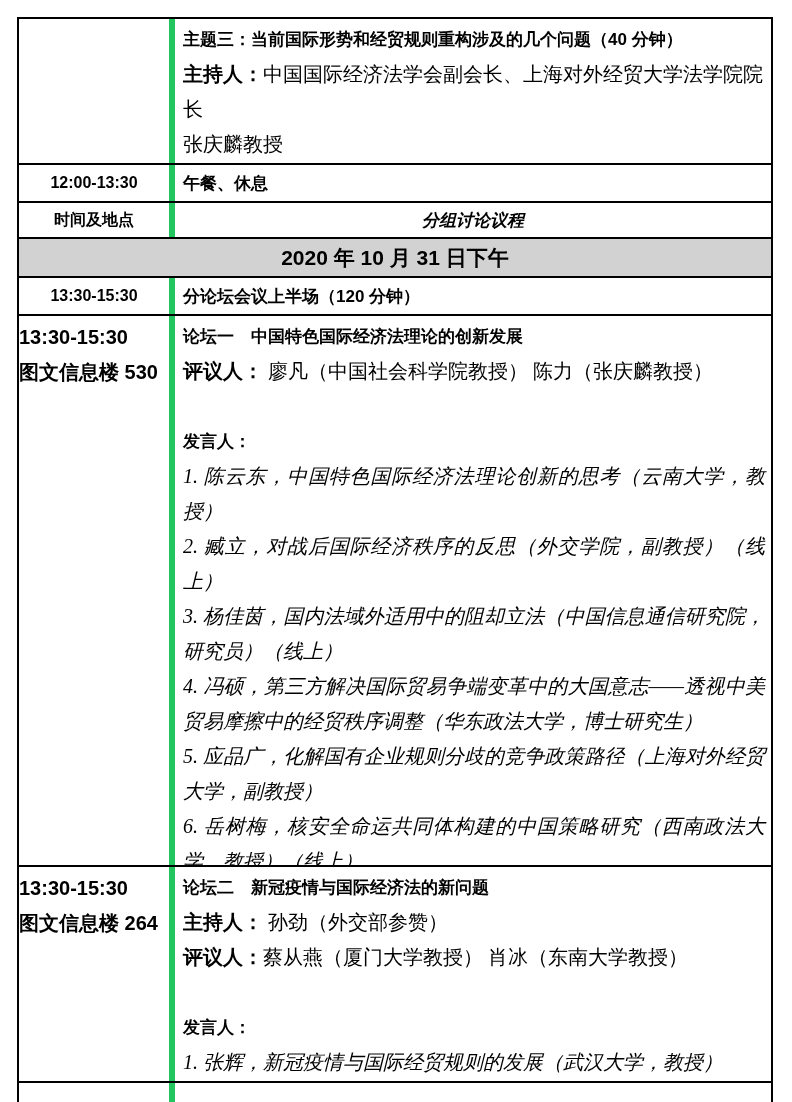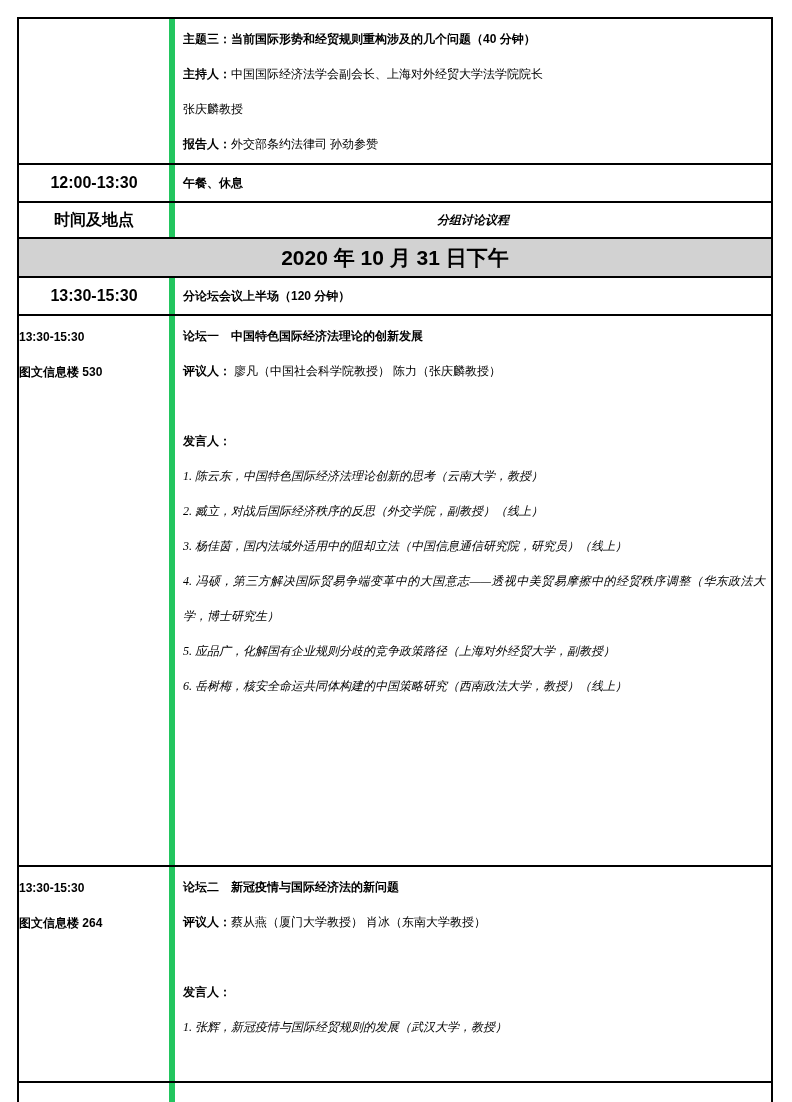--- a/index.html
+++ b/index.html
@@ -20,23 +20,23 @@
     text-align:center;font-family:"Liberation Sans","DejaVu Sans",sans-serif;
     font-weight:bold;font-size:16px;
   }
   .cell-l.vcenter{display:flex;align-items:center;justify-content:center;}
   .cell-l.top2{display:block;padding-top:4px;}
   .cell-l .line{line-height:35px;}
   .cell-r{flex:1;box-sizing:border-box;padding:0 6px 0 8px;min-width:0;}
   .cell-r.vcenter{display:flex;align-items:center;}
   .cell-r.hcenter{display:flex;align-items:center;justify-content:center;padding:0;font-style:italic;}
   .cell-r.block{display:block;padding-top:3px;}
-  .line{margin:0;line-height:35px;font-size:12px;text-align:justify;}
+  .line{margin:0;line-height:35px;font-size:20px;text-align:justify;}
   .line.single{text-align:left;}
-  .boldtitle{font-family:"Liberation Sans","DejaVu Sans",sans-serif;font-weight:bold;font-size:12px;text-align:left;}
+  .boldtitle{font-family:"Liberation Sans","DejaVu Sans",sans-serif;font-weight:bold;font-size:17px;text-align:left;}
   .lbl{font-family:"Liberation Sans","DejaVu Sans",sans-serif;font-weight:bold;}
   .kaiti{font-style:italic;}
   .spacer{height:35px;}
   .banner{
     background:#d2d2d2;display:flex;align-items:center;justify-content:center;
     font-family:"Liberation Sans","DejaVu Sans",sans-serif;font-weight:bold;font-size:21px;
   }
   
   .r-session3{height:146px;}
   .r-lunch{height:38px;}
@@ -107,20 +107,21 @@
       </div>
     </div>
 
     <div class="row r-forum2">
       <div class="cell-l top2">
         <div class="line">13:30-15:30</div>
         <div class="line">图文信息楼 264</div>
       </div>
       <div class="cell-r block">
         <p class="line boldtitle">论坛二　新冠疫情与国际经济法的新问题</p>
+        <p class="line single"><span class="lbl">主持人：</span><span> 孙劲（外交部参赞）</span></p>
         <p class="line single"><span class="lbl">评议人：</span><span>蔡从燕（厦门大学教授） 肖冰（东南大学教授）</span></p>
         <div class="spacer"></div>
         <p class="line boldtitle">发言人：</p>
         <p class="line kaiti">1. 张辉，新冠疫情与国际经贸规则的发展（武汉大学，教授）</p>
       </div>
     </div>
 
     <div class="row r-partial partial">
       <div class="cell-l"></div>
       <div class="cell-r"></div>

